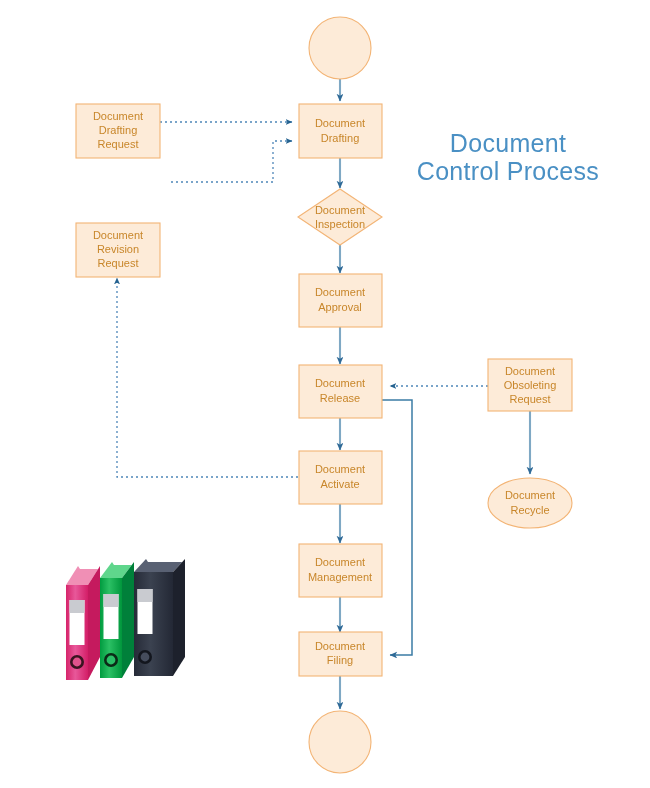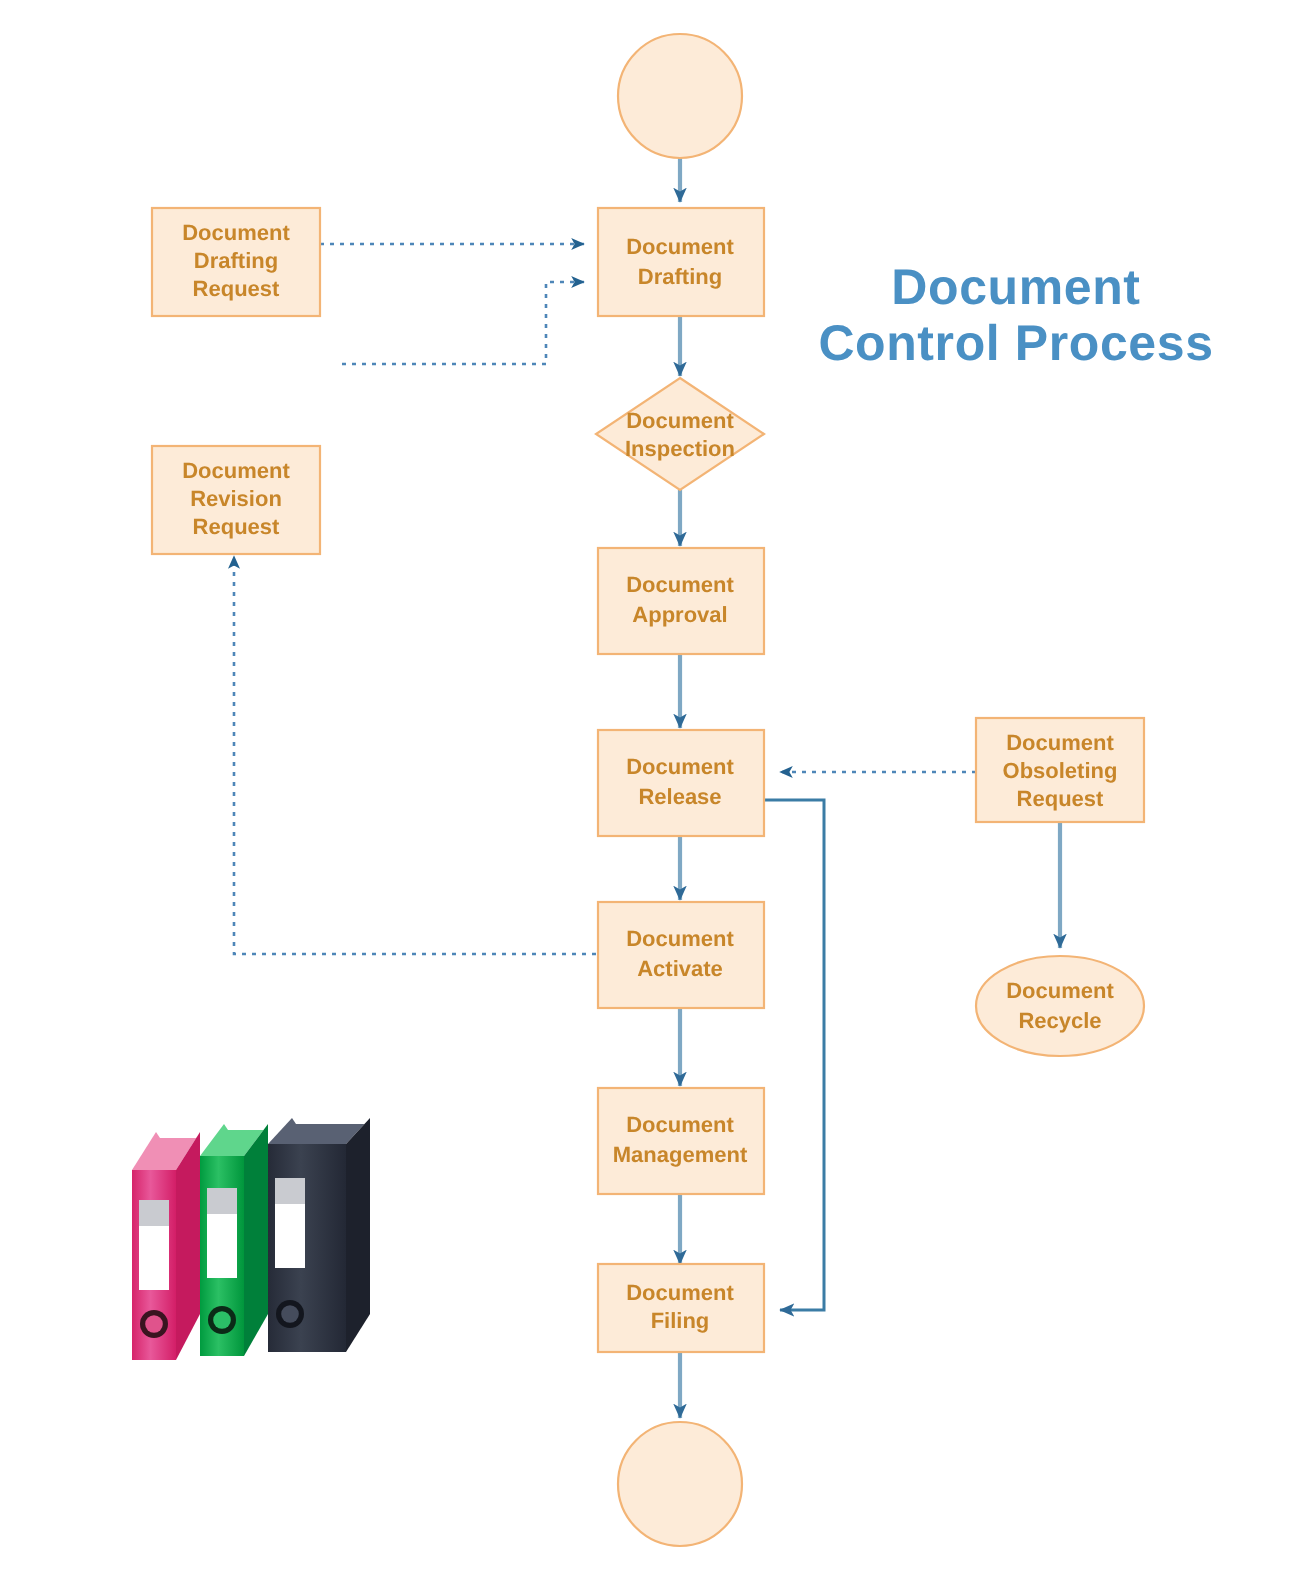--- a/index.html
+++ b/index.html
@@ -14,21 +14,20 @@
     position: relative;
     overflow: hidden;
     font-family: "Liberation Sans", "DejaVu Sans", sans-serif;
   }
   #diagram-root {
     position: absolute;
     left: 0;
     top: 0;
     width: 650px;
     height: 672px;
-    font-weight: bold;
   }
   svg.flow {
     position: absolute;
     left: 0;
     top: 0;
     width: 650px;
     height: 788px;
     display: block;
   }
   .node-label {

